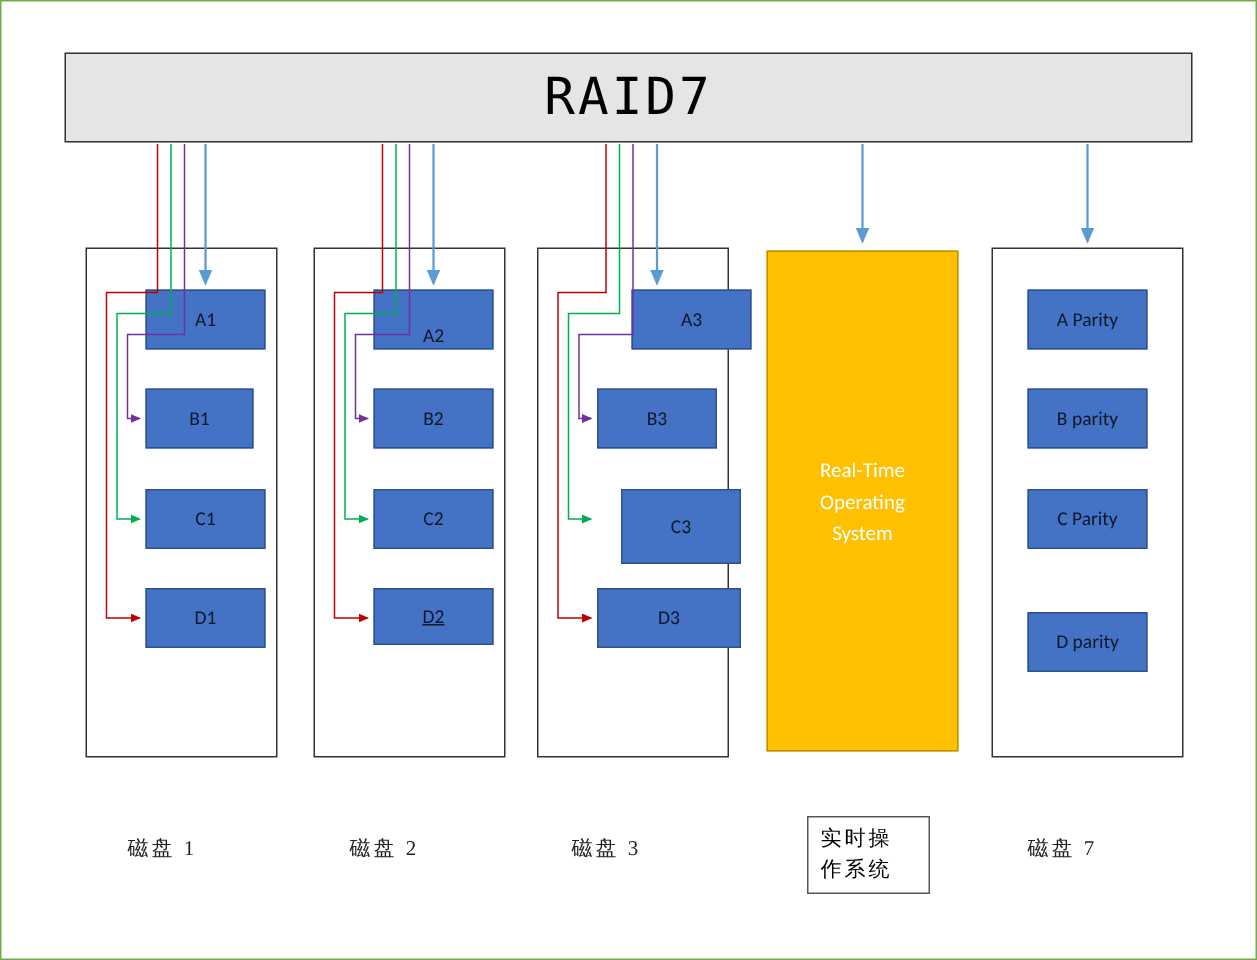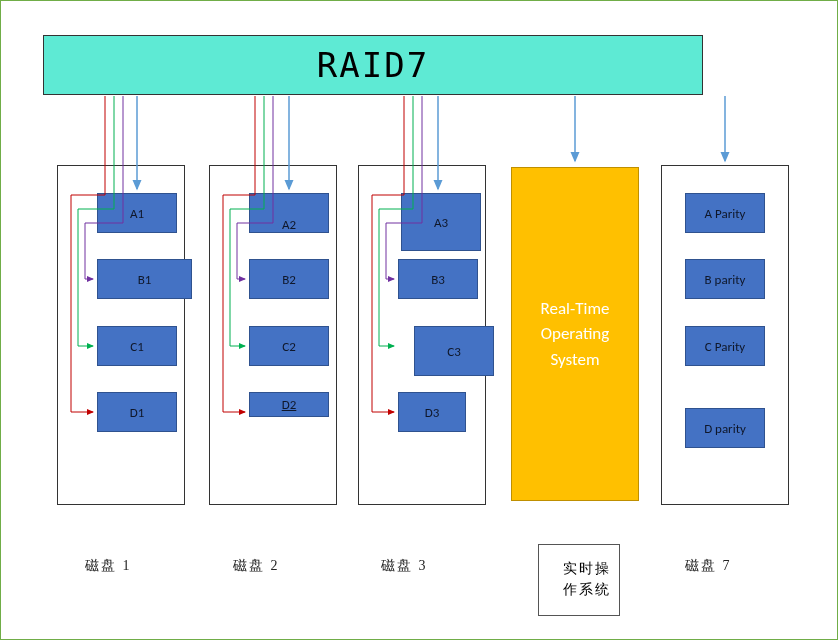--- a/index.html
+++ b/index.html
@@ -12,24 +12,24 @@
     position: relative;
     width: 838px;
     height: 640px;
     border: 1px solid #70ad47;
     background: #fff;
   }
   .raid-header {
     position: absolute;
     left: 42px;
     top: 34px;
-    width: 660px;
+    width: 752px;
     height: 60px;
     border: 1.5px solid #333;
-    background: #5eead4;
+    background: #e5e5e5;
     display: flex;
     align-items: center;
     justify-content: center;
     font-size: 34px;
     font-family: "SimHei", "黑体", monospace;
     letter-spacing: 2px;
   }
   .disk-outer {
     position: absolute;
     border: 1.5px solid #333;
@@ -44,46 +44,45 @@
     display: flex;
     align-items: center;
     justify-content: center;
     font-family: "Calibri", sans-serif;
   }
   .rtos-box {
     position: absolute;
     background: #ffc000;
     border: 1px solid #bf8f00;
     color: #fff;
-    font-size: 17px;
+    font-size: 14px;
     display: flex;
     align-items: center;
     justify-content: center;
     text-align: center;
     line-height: 1.5;
     font-family: "Calibri", sans-serif;
   }
   .caption {
     position: absolute;
     font-size: 14px;
     color: #222;
     white-space: nowrap;
     letter-spacing: 2px;
     font-family: "SimSun", "宋体", serif;
   }
   .caption-box {
     position: absolute;
     border: 1px solid #555;
     font-size: 14px;
-    padding: 14px 8px;
+    padding: 4px 8px;
     background: #fff;
     line-height: 1.5;
     letter-spacing: 2px;
-    font-family: Liberation Mono, monospace;
-    text-align: right;
+    font-family: Liberation Serif, serif;
   }
   svg.connectors {
     position: absolute;
     left: 0; top: 0;
     width: 838px; height: 640px;
     pointer-events: none;
   }
 </style>
 </head>
 <body>
@@ -91,57 +90,57 @@
 <div class="canvas">
 
   <div class="raid-header">
     <span>RAID7</span>
   </div>
 
   <div class="disk-outer" style="left:56px; top:164px; width:128px; height:340px;"></div>
   <div class="block" style="left:96px; top:192px; width:80px; height:40px;">
       <span>A1</span>
     </div>
-  <div class="block" style="left:96px; top:258px; width:95px; height:40px;">
+  <div class="block" style="left:96px; top:258px; width:72px; height:40px;">
       <span>B1</span>
     </div>
   <div class="block" style="left:96px; top:325px; width:80px; height:40px;">
       <span>C1</span>
     </div>
   <div class="block" style="left:96px; top:391px; width:80px; height:40px;">
       <span>D1</span>
     </div>
   <div class="caption" style="left:84px; top:556px;"><span>磁盘 1</span></div>
 
   <div class="disk-outer" style="left:208px; top:164px; width:128px; height:340px;"></div>
   <div class="block" style="left:248px; top:192px; width:80px; height:40px;align-items:flex-end;">
       <span>A2</span>
     </div>
   <div class="block" style="left:248px; top:258px; width:80px; height:40px;">
       <span>B2</span>
     </div>
   <div class="block" style="left:248px; top:325px; width:80px; height:40px;">
       <span>C2</span>
     </div>
-  <div class="block" style="left:248px; top:391px; width:80px; height:25px;text-decoration:underline;">
+  <div class="block" style="left:248px; top:391px; width:80px; height:38px;text-decoration:underline;">
       <span>D2</span>
     </div>
   <div class="caption" style="left:232px; top:556px;"><span>磁盘 2</span></div>
 
   <div class="disk-outer" style="left:357px; top:164px; width:128px; height:340px;"></div>
-  <div class="block" style="left:400px; top:192px; width:80px; height:58px;">
+  <div class="block" style="left:420px; top:192px; width:80px; height:40px;">
       <span>A3</span>
     </div>
   <div class="block" style="left:397px; top:258px; width:80px; height:40px;">
       <span>B3</span>
     </div>
   <div class="block" style="left:413px; top:325px; width:80px; height:50px;">
       <span>C3</span>
     </div>
-  <div class="block" style="left:397px; top:391px; width:68px; height:40px;align-items:center;">
+  <div class="block" style="left:397px; top:391px; width:96px; height:40px;align-items:center;">
       <span>D3</span>
     </div>
   <div class="caption" style="left:380px; top:556px;"><span>磁盘 3</span></div>
 
   <div class="rtos-box" style="left:510px; top:166px; width:128px; height:334px;">
     <span style="white-space: pre-line;">Real-Time
 Operating
 System</span>
   </div>
   <div class="caption-box" style="left:537px; top:543px; width:82px;">

